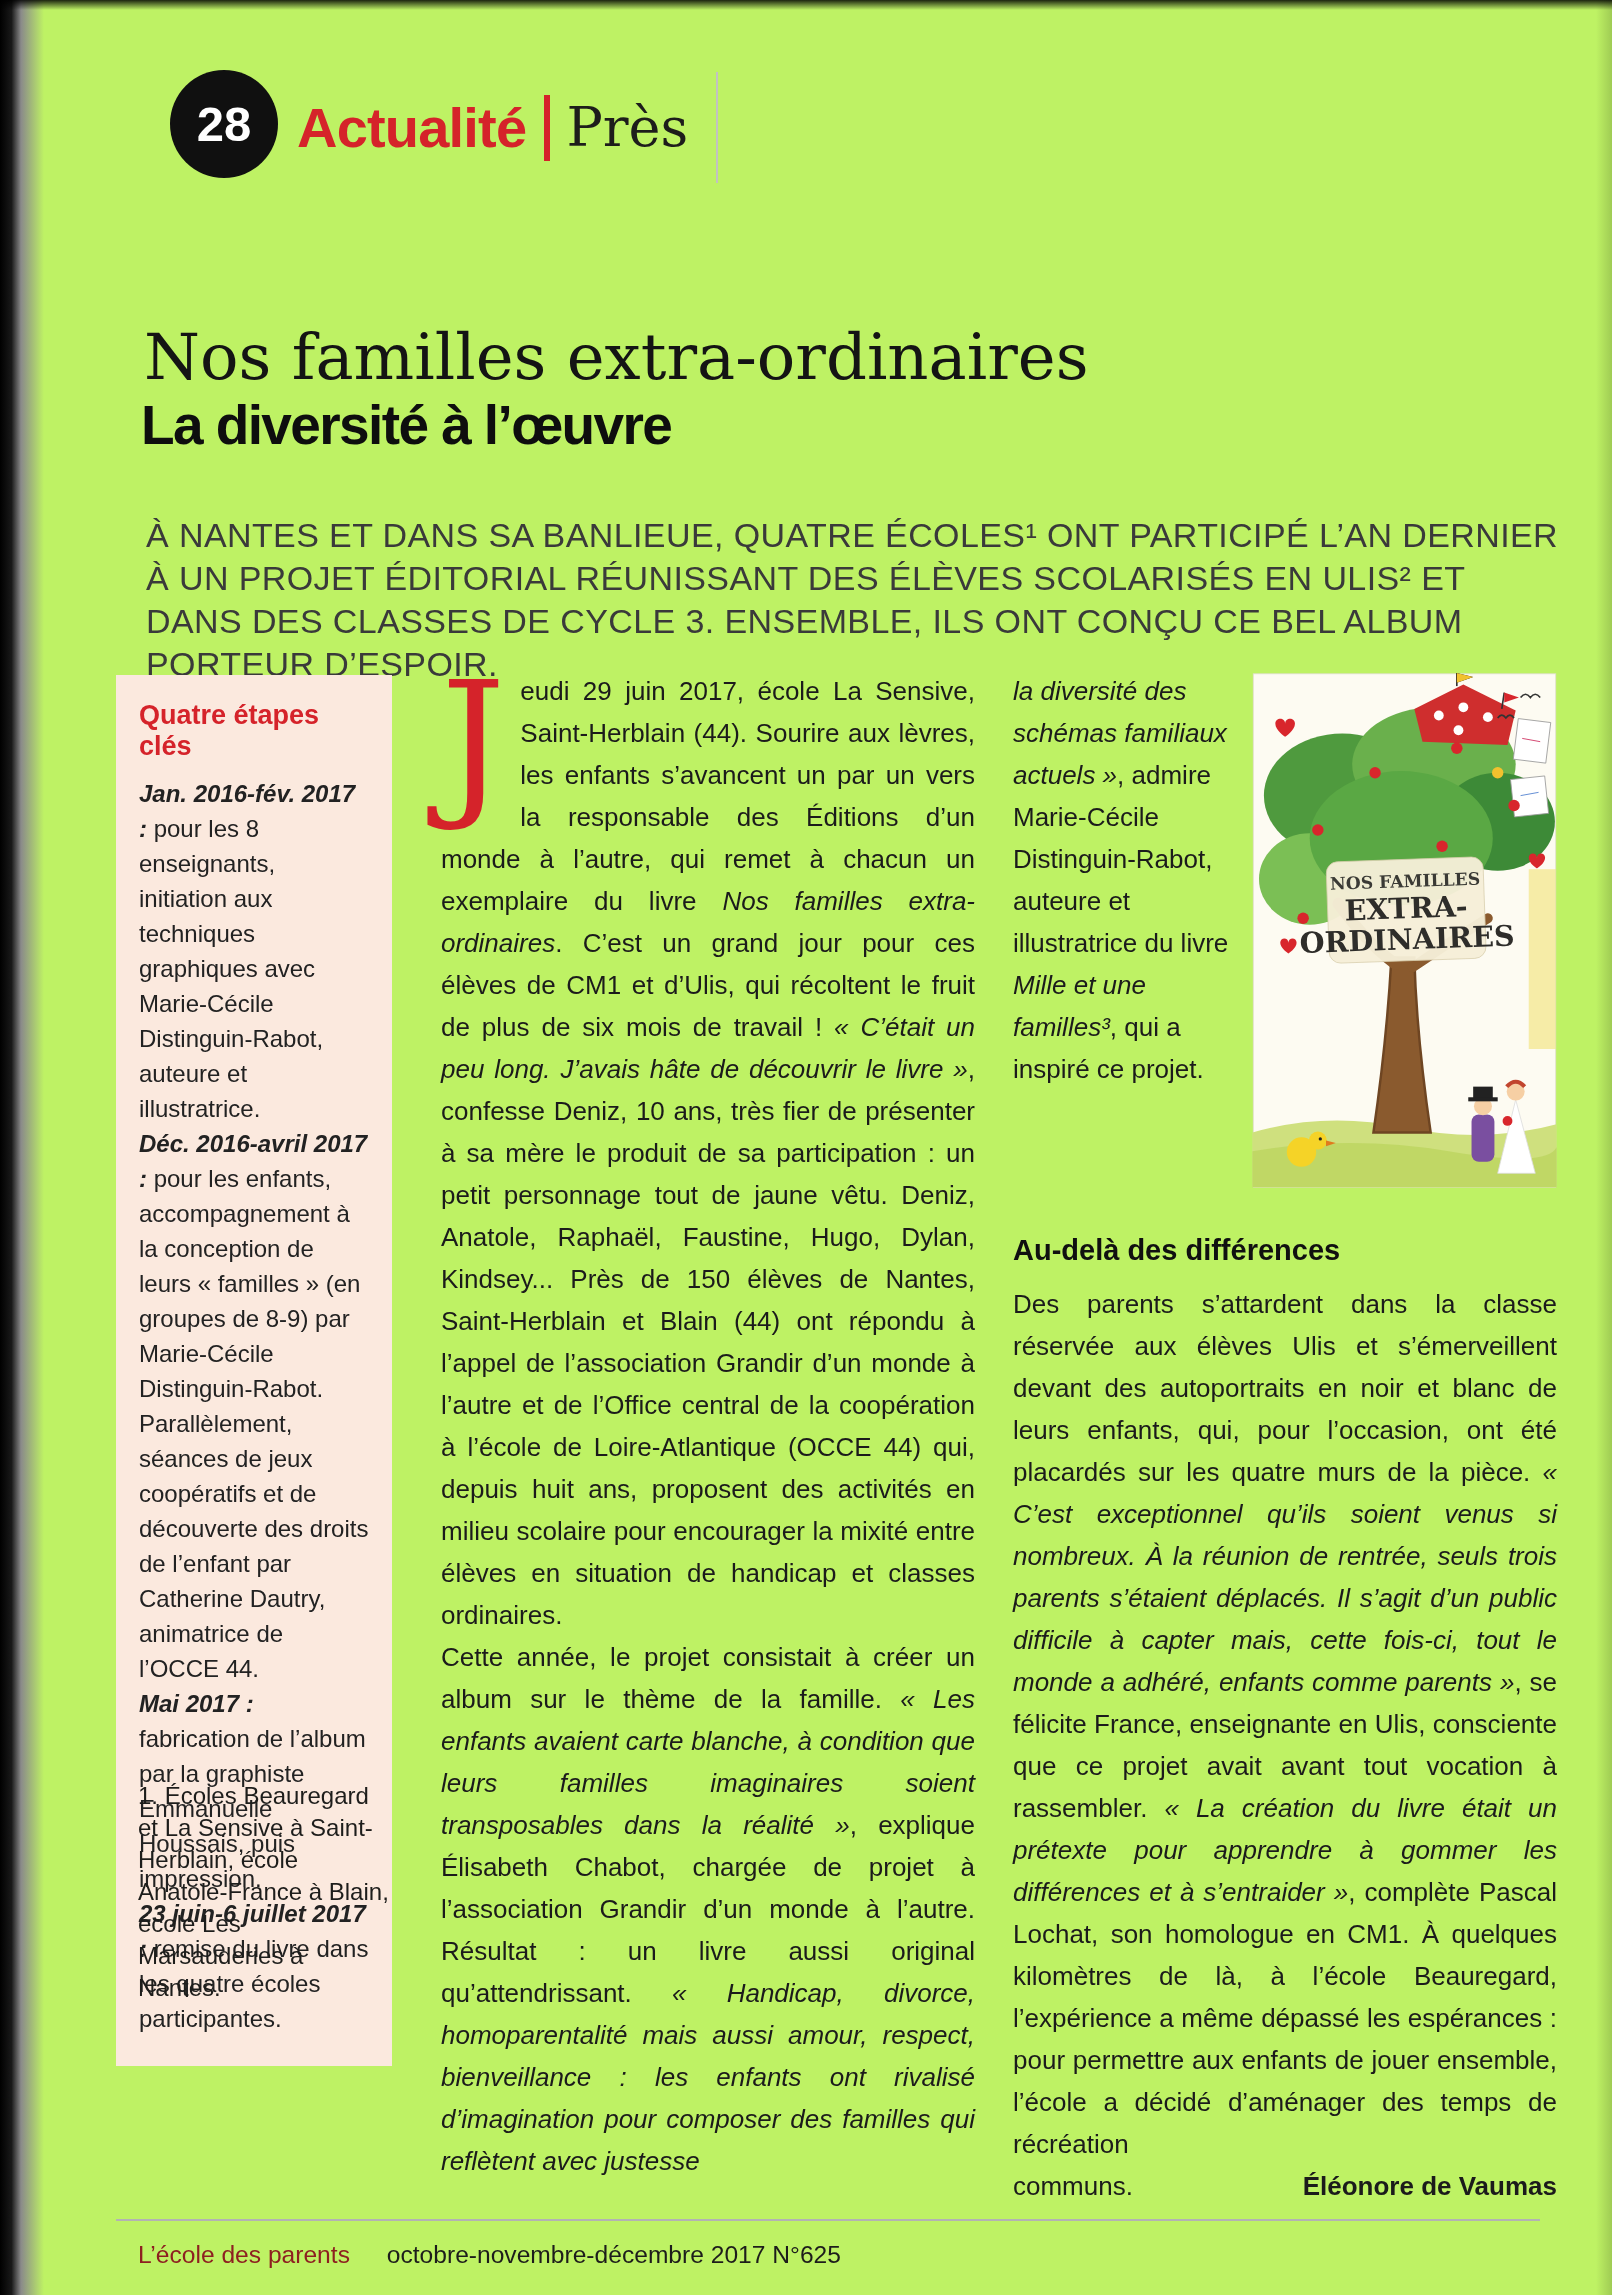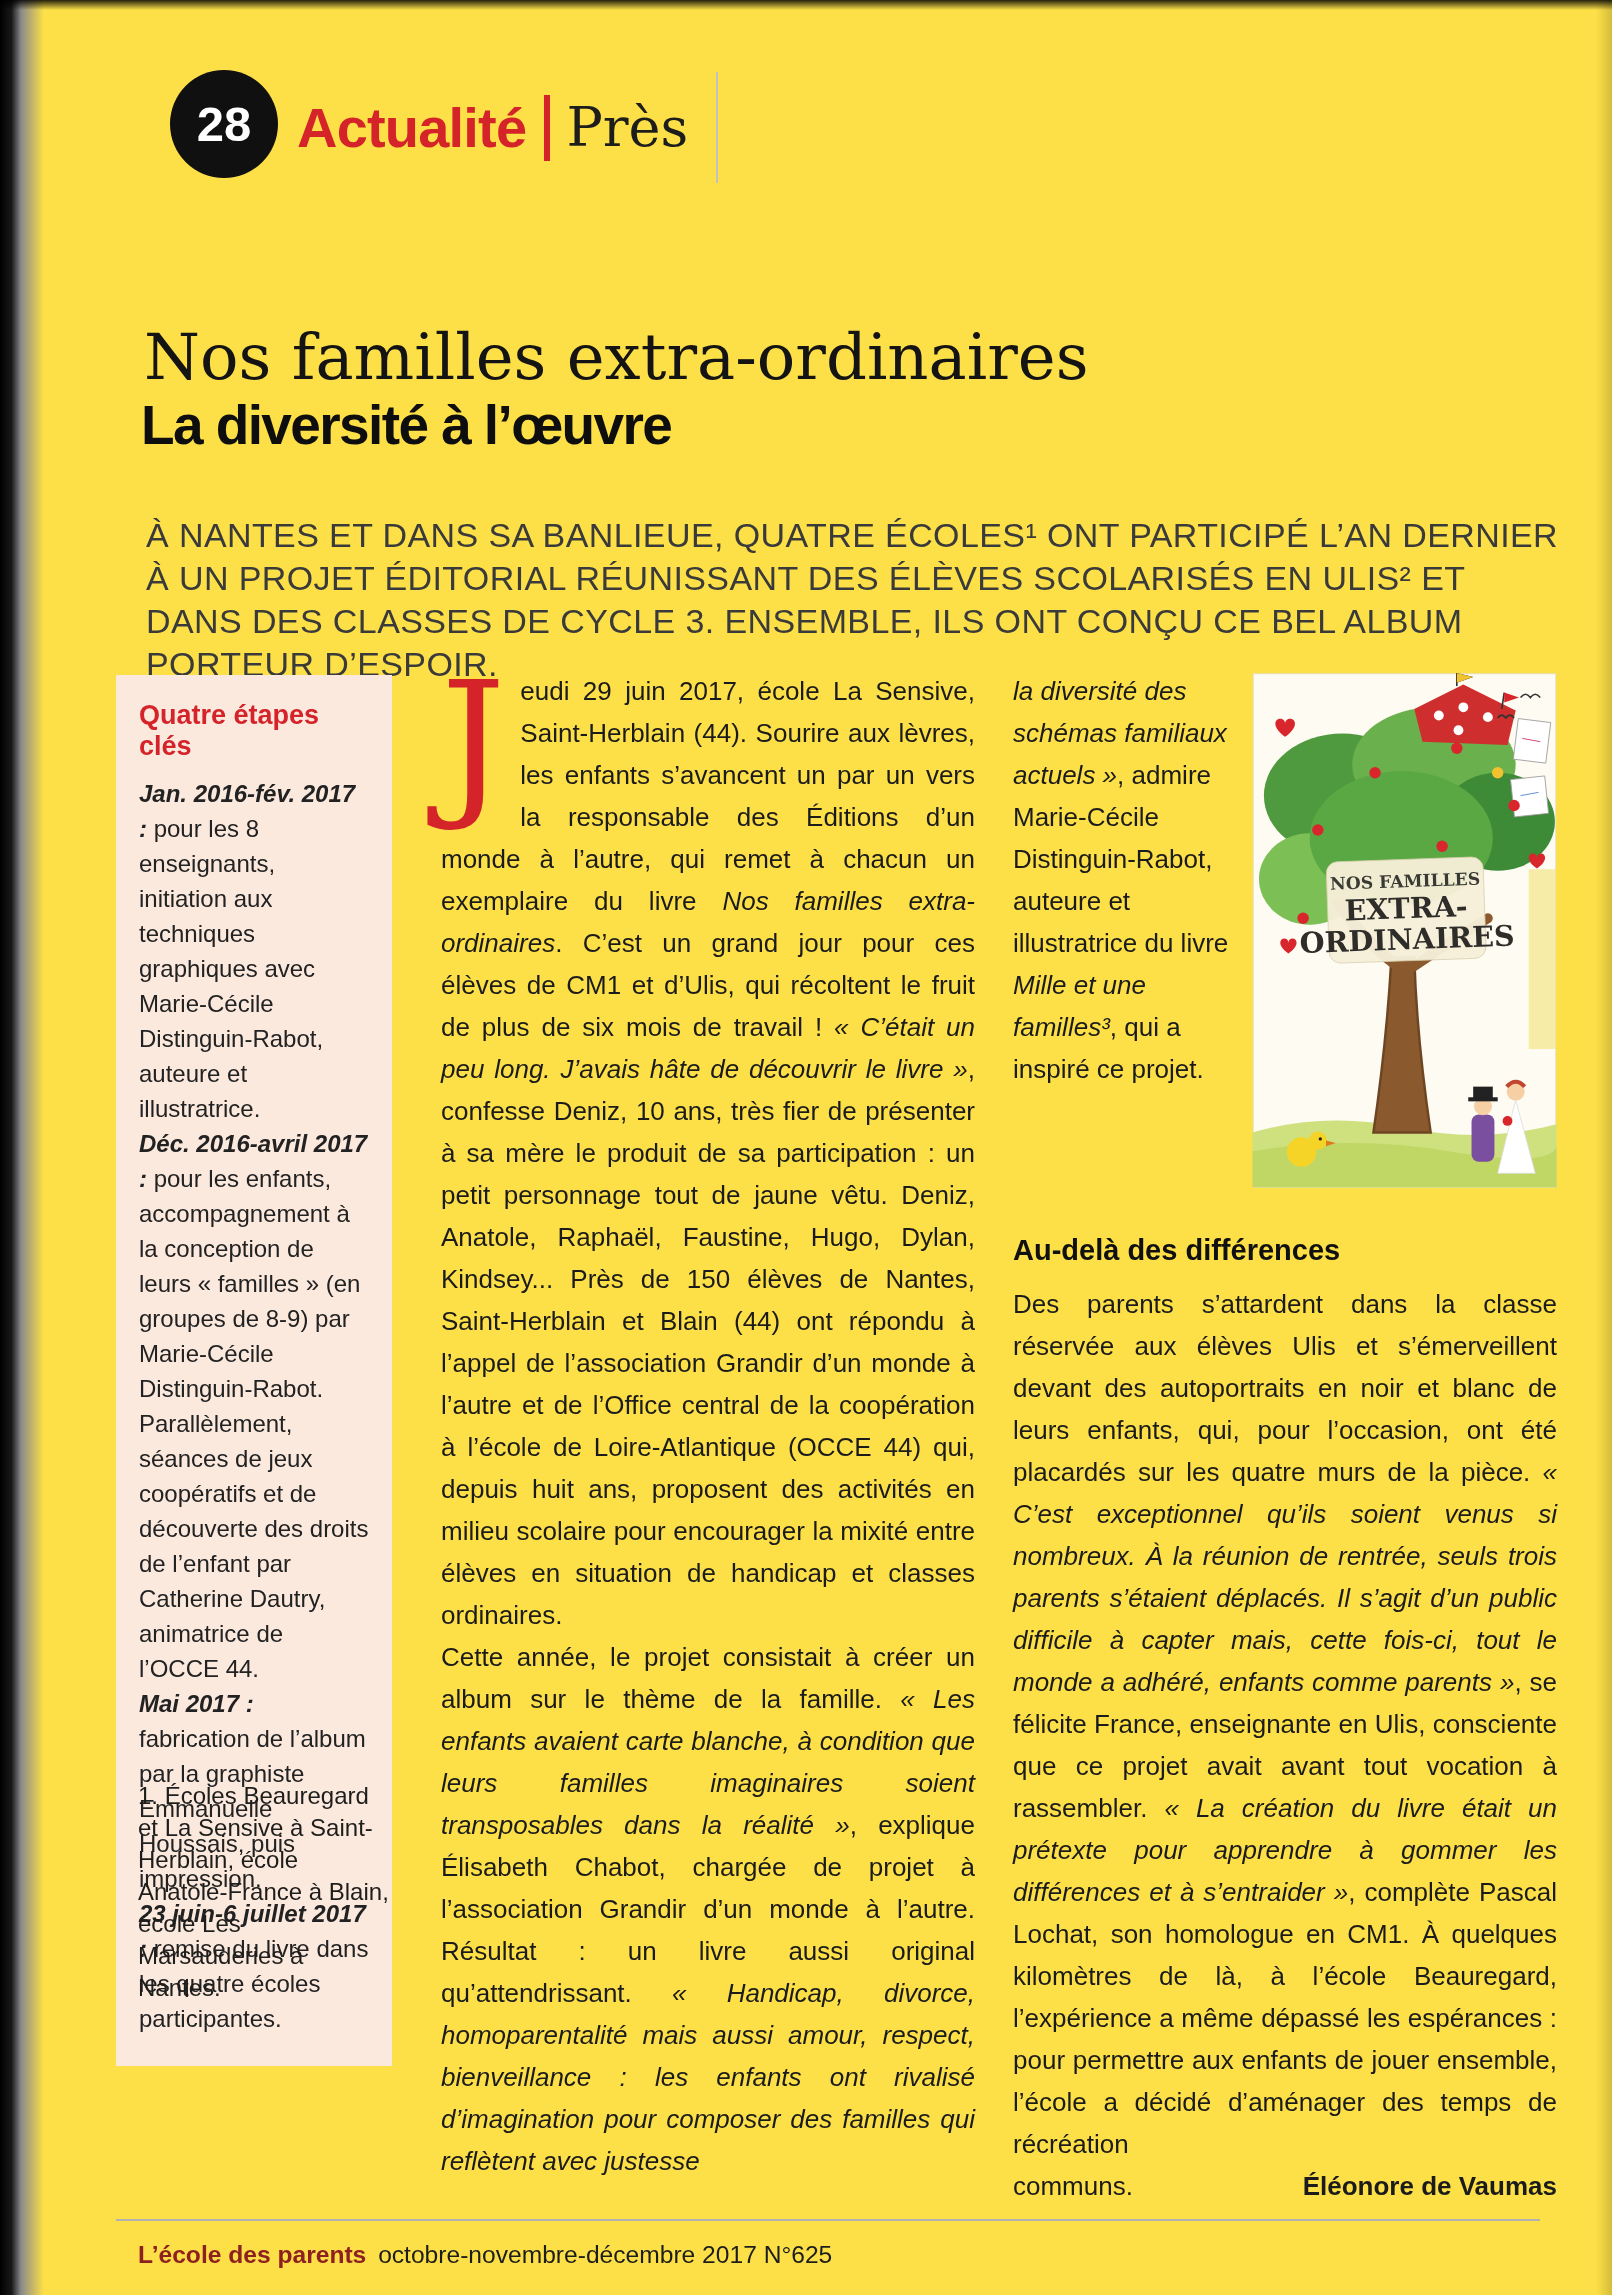--- a/index.html
+++ b/index.html
@@ -1,18 +1,18 @@
 <!DOCTYPE html>
 <html lang="fr" style="font-size:13px"><head>
 <meta charset="utf-8">
 <style>
   * { margin:0; padding:0; box-sizing:border-box; }
   html,body { width:1613px; height:2295px; }
   body { background:#f4f4f2; }
-  .page { position:absolute; inset:0; background:#fde047; overflow:hidden;
+  .page { position:absolute; inset:0; background:#bef264; overflow:hidden;
           font-family:"Liberation Sans",sans-serif; color:#1d1d1b; }
 
   
   .edge-left { position:absolute; left:0; top:0; bottom:0; width:46px; z-index:6;
     background:linear-gradient(90deg,#000 0px,#191919 11.5px,#8a8a8a 21px,rgba(255,255,255,0) 44px); }
   .edge-top { position:absolute; top:0; left:0; right:0; height:9.8px; z-index:6;
     background:linear-gradient(180deg,rgba(0,0,0,.85),rgba(0,0,0,0)); }
   .edge-right { position:absolute; right:0; top:0; bottom:0; width:16.4px; z-index:6;
     background:linear-gradient(270deg,rgba(0,0,0,.16),rgba(0,0,0,0)); }
 
@@ -60,21 +60,21 @@
 
   .narrow { text-align:left; }
   .subhead { clear:both; font-size:29px; font-weight:bold; color:#101010;
     padding-top:23px; margin-bottom:11.5px; }
   .lastline { display:flex; justify-content:space-between; align-items:baseline; }
   .byline { font-weight:bold; }
 
   
   .footer-rule { position:absolute; left:116px; top:2219px; width:1424px; height:1.6px; background:#b3b3b3; }
   .footer { position:absolute; left:138px; top:2241px; font-size:24.6px; color:#1d1d1b; }
-  .footer .brand { color:#8d2020; font-weight:bold; margin-right:5px; }
+  .footer .brand { color:#8d2020; font-weight:normal; margin-right:30px; }
 </style>
 </head>
 <body>
 
 <div class="page">
 
   <div class="edge-left"></div>
   <div class="edge-top"></div>
   <div class="edge-right"></div>
 

